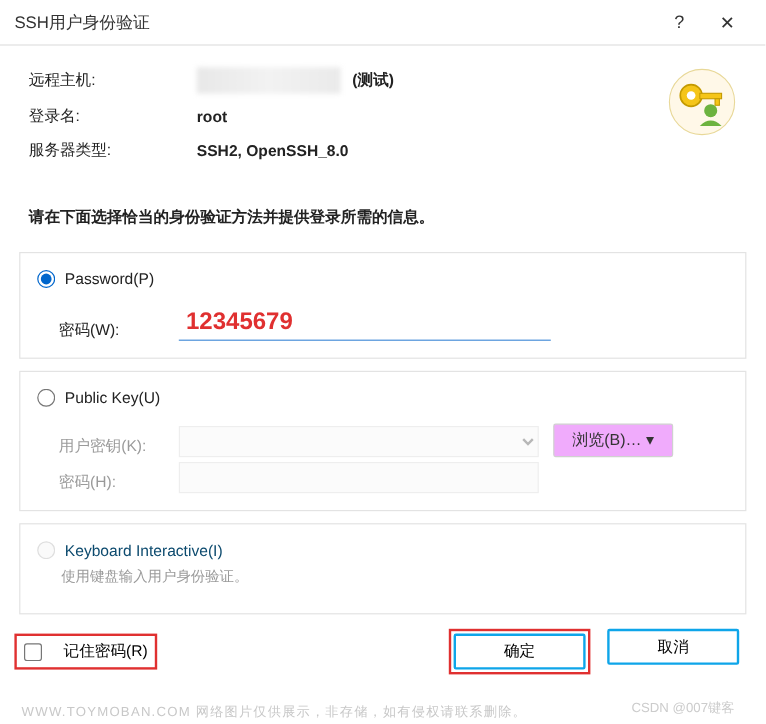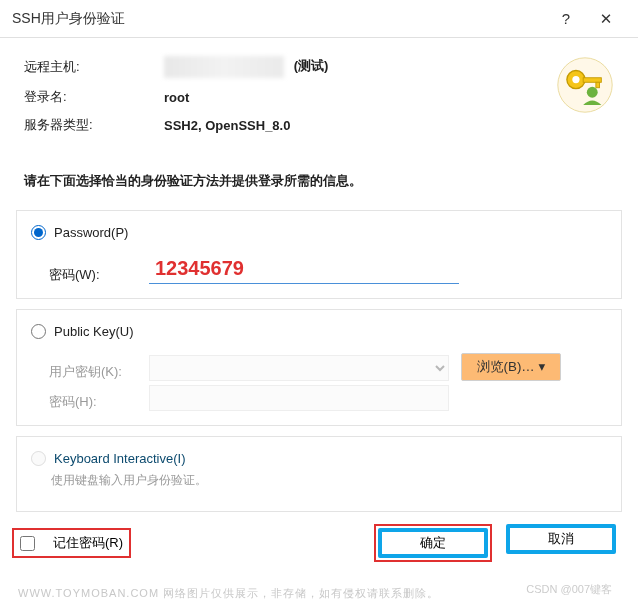--- a/index.html
+++ b/index.html
@@ -118,21 +118,21 @@
 .pk-input {
   width: 300px;
   height: 26px;
   border: 1px solid #e8e8e8;
   background: #fafafa;
 }
 .browse-btn {
   margin-left: 12px;
   width: 100px;
   height: 28px;
-  background: #fdba74;
+  background: #f0abfc;
   border: 1px solid #d0d0d0;
   border-radius: 2px;
   color: #333;
   cursor: pointer;
 }
 .ki-note {
   color: #9a9a9a;
   margin: 6px 0 16px 20px;
   font-size: 12px;
 }
@@ -155,21 +155,21 @@
 }
 .btn-row {
   margin-left: auto;
   display: flex;
   gap: 14px;
 }
 .dlg-btn {
   width: 110px;
   height: 30px;
   background: #fff;
-  border: 4px solid #0ea5e9;
+  border: 2px solid #0ea5e9;
   border-radius: 2px;
   cursor: pointer;
   font-size: 13px;
 }
 .ok-wrap {
   border: 2px solid #e03030;
   padding: 2px;
 }
 .watermark {
   position: absolute;

